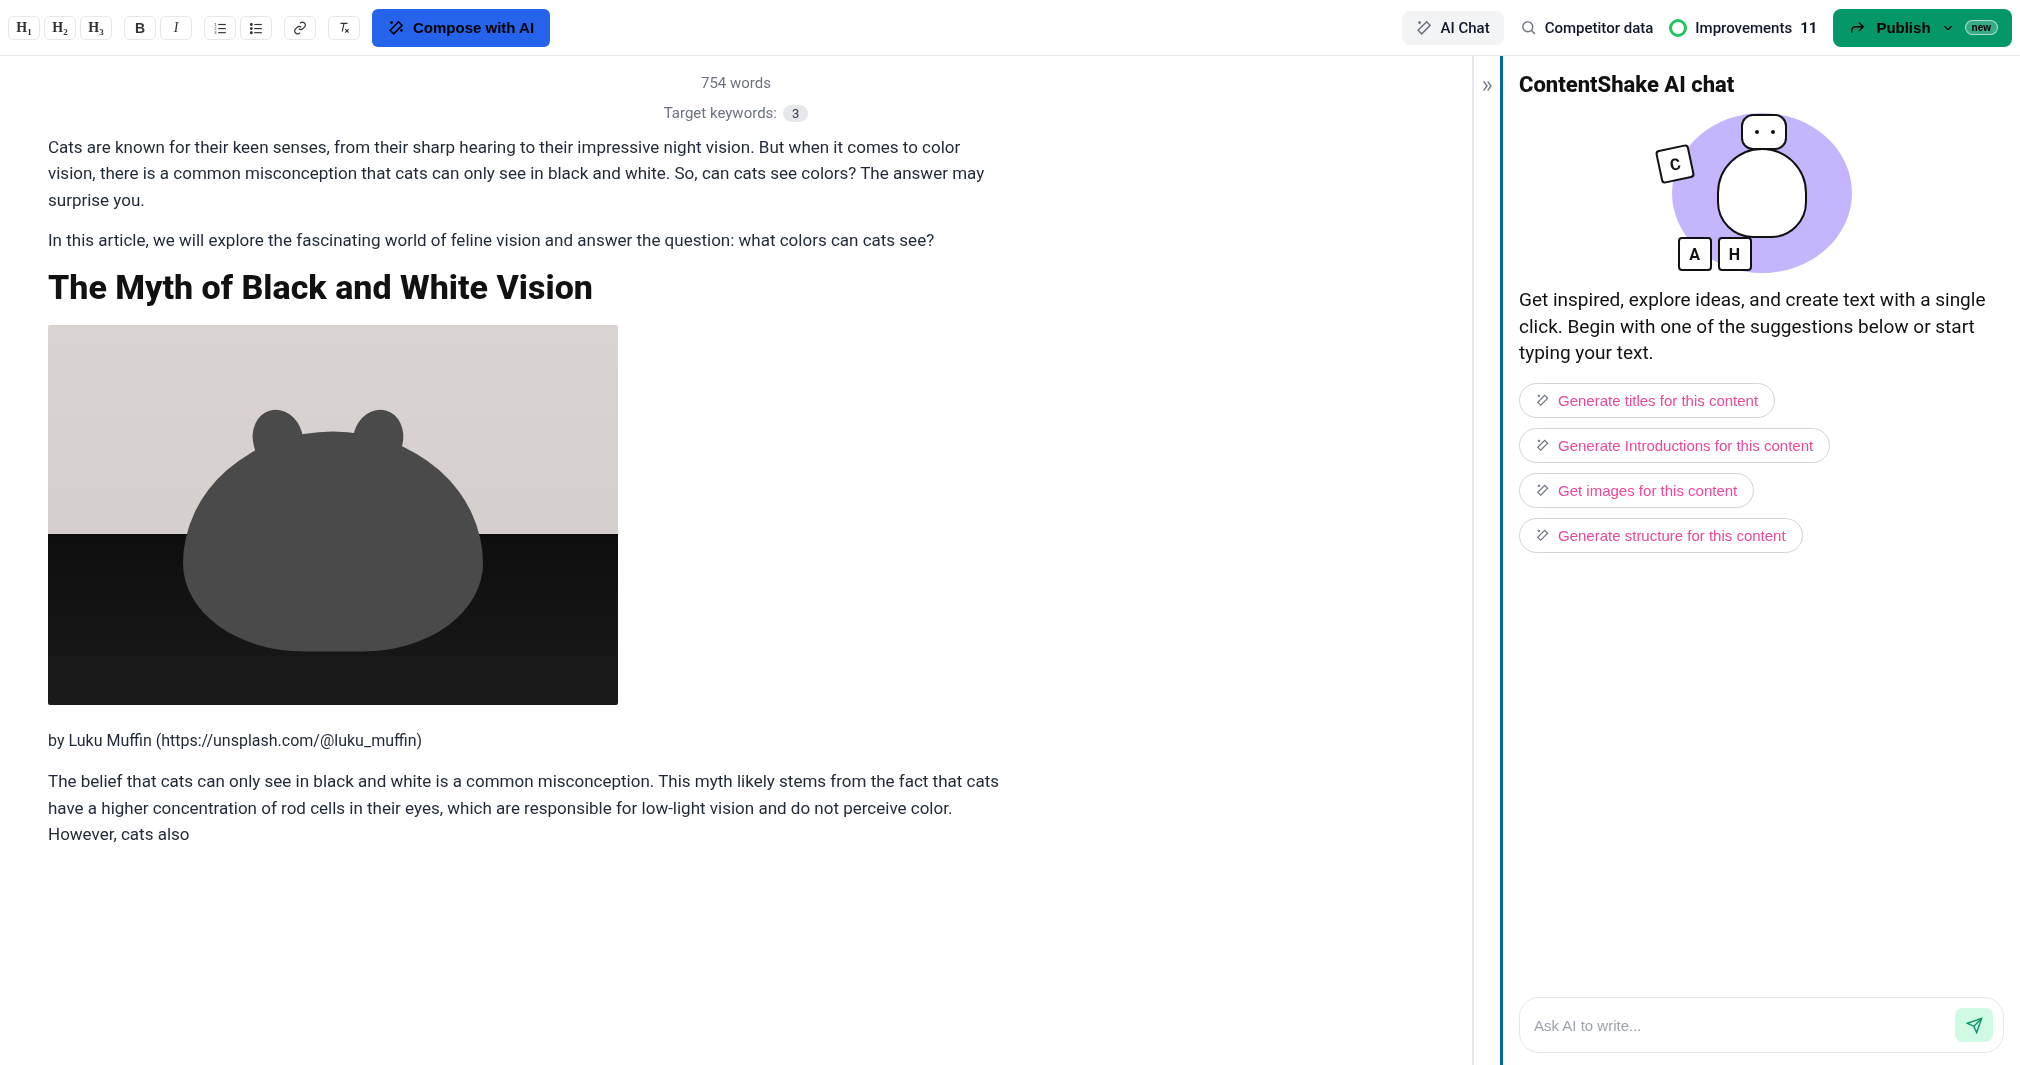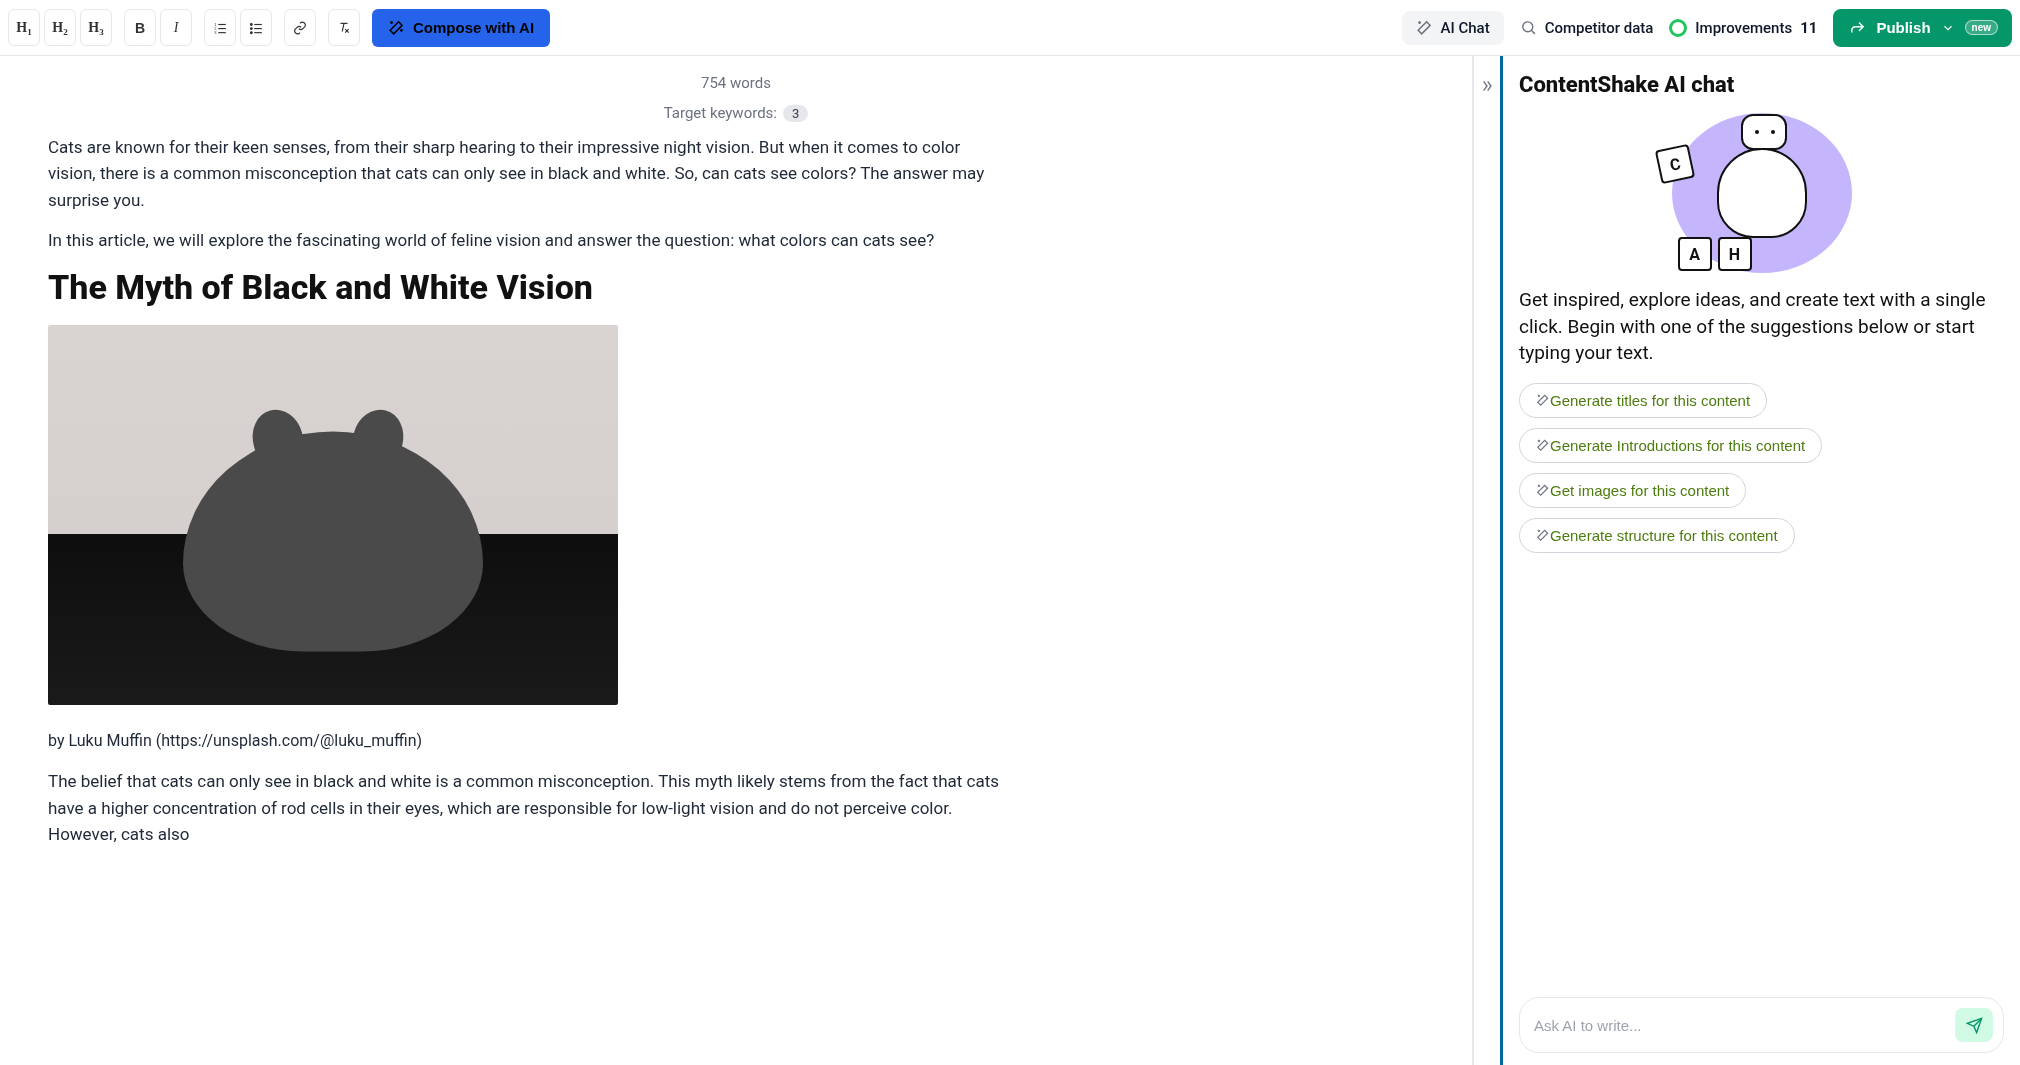--- a/index.html
+++ b/index.html
@@ -2,33 +2,33 @@
 <html><head>
 <meta charset="utf-8">
 <style>
 * { box-sizing: border-box; margin: 0; padding: 0; }
 body { font-family: -apple-system, BlinkMacSystemFont, 'Segoe UI', Roboto, sans-serif; font-size: 14px; color: #111; background: #fff; overflow: hidden; }
 
 .top-bar { display: flex; align-items: center; justify-content: space-between; padding: 4px 8px; border-bottom: 1px solid #e5e7eb; height: 56px; }
 .tb-left { display: flex; align-items: center; gap: 6px; }
 .tb-right { display: flex; align-items: center; gap: 16px; }
 
-.tool-btn { display: inline-flex; align-items: center; justify-content: center; width: 32px; height: 37px; border: 1px solid #e5e7eb; border-radius: 6px; background: #fff; cursor: pointer; color: #333; font-size: 14px; }
+.tool-btn { display: inline-flex; align-items: center; justify-content: center; width: 32px; height: 24px; border: 1px solid #e5e7eb; border-radius: 6px; background: #fff; cursor: pointer; color: #333; font-size: 14px; }
 .tool-group { display: flex; gap: 4px; margin-right: 6px; }
 
 .h-label { font-family: Georgia, serif; font-weight: 600; font-size: 14px; }
 .h-sub { font-size: 9px; position: relative; top: 3px; }
 
 .compose-btn { display: inline-flex; align-items: center; gap: 8px; padding: 0 16px; height: 38px; background: #2563eb; color: #000000; border: none; border-radius: 6px; font-weight: 600; font-size: 15px; cursor: pointer; }
 
 .top-link { display: inline-flex; align-items: center; gap: 8px; color: #0f172a; font-size: 15px; font-weight: 500; cursor: pointer; }
 .top-link.ai-chat { background: #f3f4f6; padding: 8px 14px; border-radius: 8px; }
 .improve-count { font-weight: 700; }
 
-.publish-btn { display: inline-flex; align-items: center; gap: 10px; background: #059669; color: #ffffff; height: 38px; padding: 0 14px 0 16px; border-radius: 8px; border: none; font-weight: 600; font-size: 15px; cursor: pointer; }
+.publish-btn { display: inline-flex; align-items: center; gap: 10px; background: #059669; color: #000000; height: 38px; padding: 0 14px 0 16px; border-radius: 8px; border: none; font-weight: 600; font-size: 15px; cursor: pointer; }
 .new-badge { background: rgba(255,255,255,0.2); border: 1px solid rgba(255,255,255,0.6); border-radius: 10px; padding: 1px 6px; font-size: 10px; font-weight: 600; }
 
 .main-wrap { display: flex; height: calc(100vh - 56px); }
 .editor-col { flex: 1; overflow-y: auto; padding: 18px 48px 40px 48px; }
 .collapse-tab { width: 28px; display: flex; align-items: flex-start; justify-content: center; padding-top: 22px; border-left: 1px solid #e5e7eb; cursor: pointer; background:#fff; box-shadow: 1px 0 0 #e5e7eb inset; }
 .collapse-tab .chev { color:#6b7280; }
 .ai-col { width: 520px; min-width: 520px; border-left: 3px solid #0369a1; display: flex; flex-direction: column; padding: 16px 16px 12px 16px; }
 
 .meta-line { display: flex; align-items: center; gap: 12px; color: #6b7280; font-size: 15px; margin-bottom: 12px; flex-direction: column; }
 .kw-badge { background: #e5e7eb; border-radius: 10px; padding: 1px 9px; font-size: 13px; color:#374151; }
@@ -48,21 +48,21 @@
 .robot-bg { width: 180px; height: 160px; background: #c4b5fd; border-radius: 50%; position: relative; display:flex; align-items:center; justify-content:center; }
 .robot-body { width: 90px; height: 90px; background:#fff; border:2px solid #111; border-radius:50% 50% 40% 40%; position:relative; }
 .robot-head { position:absolute; top:-36px; left:22px; width:46px; height:36px; background:#fff; border:2px solid #111; border-radius:12px; }
 .robot-eye{position:absolute;top:14px;width:4px;height:4px;background:#111;border-radius:50%;}
 .robot-eye.e1{left:12px;} .robot-eye.e2{left:28px;}
 .cube{position:absolute;width:34px;height:34px;background:#fff;border:2px solid #111;border-radius:4px;display:flex;align-items:center;justify-content:center;font-weight:700;font-size:16px;}
 .cube.ca{bottom:2px;left:6px;} .cube.ch{bottom:2px;left:46px;} .cube.cc{top:34px;left:-14px;transform:rotate(-12deg);}
 
 .ai-desc { font-size: 19px; line-height: 1.4; color:#111; margin-bottom: 16px; }
 .sugg-list { display:flex; flex-direction:column; gap:10px; align-items:flex-start; }
-.sugg-btn { display:inline-flex; align-items:center; border:1px solid #d1d5db; background:#fff; color:#4d7c0f; border-radius: 20px; padding: 8px 16px; font-size: 15px; font-weight:400; cursor:pointer; }
+.sugg-btn { display:inline-flex; align-items:center; gap:8px; border:1px solid #d1d5db; background:#fff; color:#ec4899; border-radius: 20px; padding: 8px 16px; font-size: 15px; font-weight:400; cursor:pointer; }
 
 .ai-input-wrap { margin-top:auto; display:flex; align-items:center; gap:10px; border:1px solid #e5e7eb; border-radius:20px; padding:10px 10px 10px 14px; }
 .ai-input-wrap input { flex:1; border:none; outline:none; font-size:15px; color:#374151; }
 .ai-input-wrap input::placeholder{color:#9ca3af;}
 .send-btn { width:38px; height:34px; background:#d1fae5; border:none; border-radius:8px; display:flex; align-items:center; justify-content:center; color:#059669; cursor:pointer; }
 
 .icon-svg { width: 17px; height: 17px; }
 .small-svg { width:14px; height:14px; }
 .ring-icon { width:18px; height:18px; border-radius:50%; border:3px solid #22c55e; display:inline-block; }
 </style>

